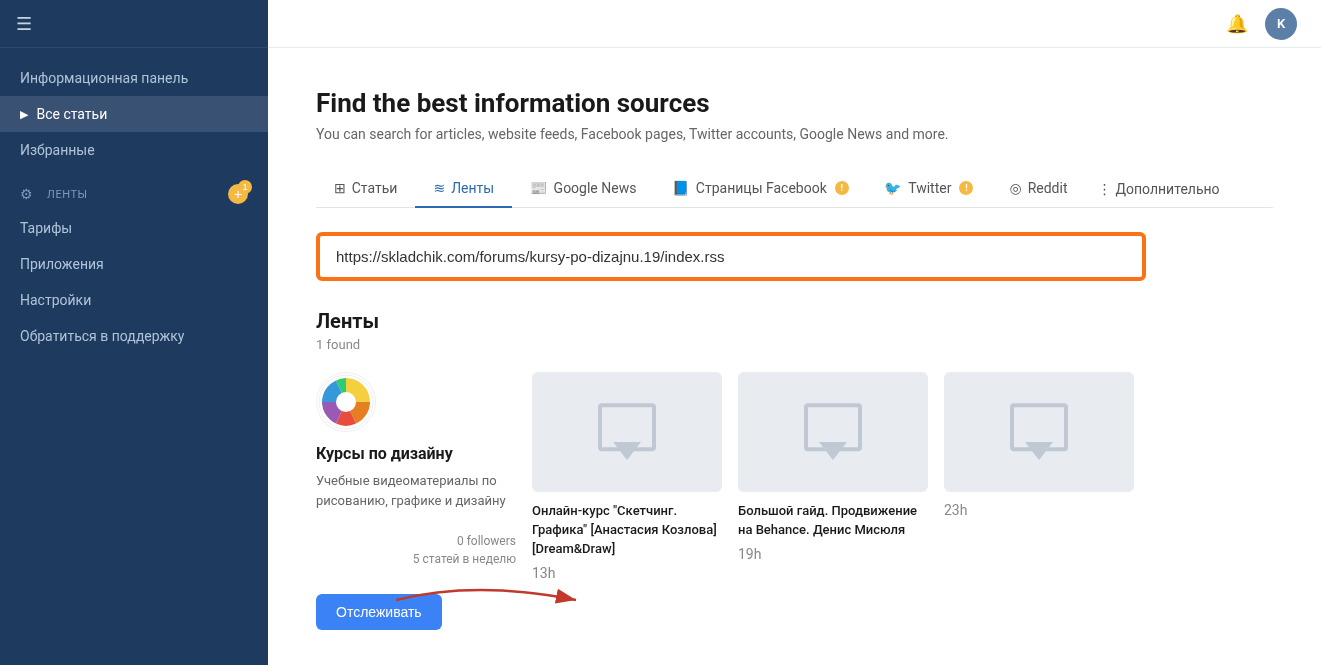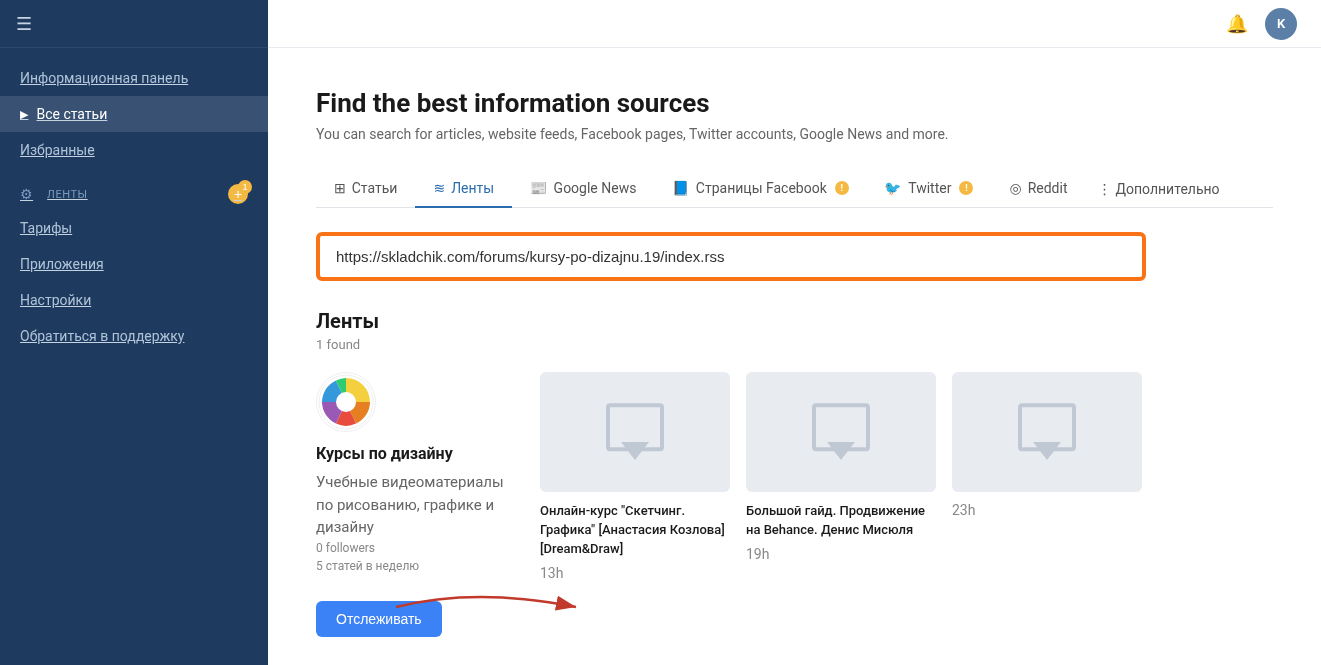--- a/index.html
+++ b/index.html
@@ -23,21 +23,20 @@
       padding: 0 16px;
       border-bottom: 1px solid rgba(255,255,255,0.08);
     }
     .hamburger-icon {
       color: #c5d3e0;
       font-size: 18px;
       cursor: pointer;
     }
     .sidebar-nav {
       padding: 12px 0;
-      text-decoration: underline;
     }
     .sidebar-item {
       display: flex;
       align-items: center;
       padding: 10px 20px;
       cursor: pointer;
       font-size: 14px;
       color: #b0c4d8;
       position: relative;
       transition: background 0.15s;
@@ -198,21 +197,21 @@
     }
     .results-count {
       font-size: 13px;
       color: #888;
       margin-bottom: 20px;
     }
 
     
     .feed-card {
       display: flex;
-      gap: 24px;
+      gap: 16px;
       align-items: flex-start;
     }
     .feed-info {
       width: 200px;
       min-width: 200px;
     }
     .feed-logo {
       width: 60px; height: 60px;
       border-radius: 50%;
       overflow: hidden;
@@ -222,29 +221,30 @@
       display: flex; align-items: center; justify-content: center;
     }
     .feed-logo svg { width: 56px; height: 56px; }
     .feed-name {
       font-size: 16px;
       font-weight: 700;
       color: #1a1a1a;
       margin-bottom: 8px;
     }
     .feed-desc {
-      font-size: 15px;
+      font-size: 13px;
       color: #666;
       line-height: 1.5;
-      margin-bottom: 2px;
+      margin-bottom: 24px;
     }
     .feed-meta {
       font-size: 12px;
       color: #888;
       margin-bottom: 4px;
+      text-align: right;
     }
     .follow-btn {
       background: #3b82f6;
       color: #fff;
       border: none;
       border-radius: 6px;
       padding: 10px 20px;
       font-size: 14px;
       font-weight: 500;
       cursor: pointer;

